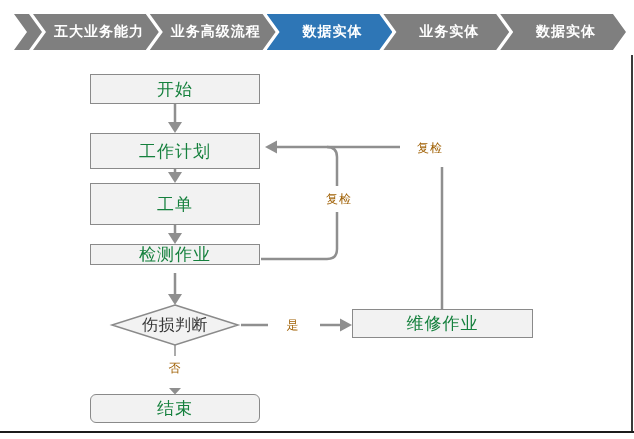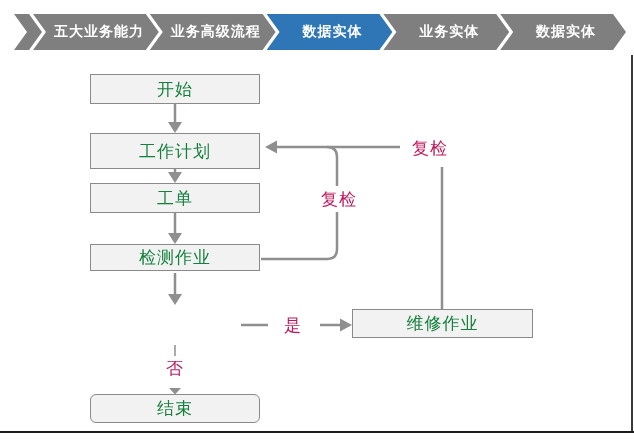--- a/index.html
+++ b/index.html
@@ -26,36 +26,36 @@
   }
 
   
   .box{
     position:absolute;background:#f2f2f2;border:1.5px solid #8a8a8a;
     display:flex;align-items:center;justify-content:center;
     font-size:17px;color:#15803d;letter-spacing:1px;box-sizing:border-box;
   }
   #box-start  {left:90px; top:74px;  width:170px;height:30px;}
   #box-plan   {left:90px; top:133px; width:170px;height:36px;}
-  #box-order  {left:90px; top:183px; width:170px;height:30px;}
-  #box-inspect{left:90px; top:244px; width:170px;height:27px;}
+  #box-order  {left:90px; top:183px; width:170px;height:42px;}
+  #box-inspect{left:90px; top:244px; width:170px;height:21px;}
   #box-repair {left:352px;top:309px; width:181px;height:29px;}
   #box-end    {left:90px; top:394px; width:170px;height:29px;border-radius:6px;}
 
   #diamond{
     position:absolute;left:109px;top:303px;width:132px;height:44px;
   }
   #diamond .dia-label{
     position:absolute;left:0;top:0;width:100%;height:100%;
     display:flex;align-items:center;justify-content:center;
     font-size:16px;color:#363636;letter-spacing:0.5px;
   }
 
   .edge-label{
-    position:absolute;font-size:17px;color:#be185d;letter-spacing:1px;
+    position:absolute;font-size:12px;color:#a16207;letter-spacing:1px;
     display:flex;align-items:center;justify-content:center;white-space:nowrap;
   }
   #lbl-recheck-inner{left:316px;top:189px;width:46px;height:20px;}
   #lbl-recheck-outer{left:407px;top:138px;width:46px;height:20px;}
   #lbl-yes{left:278px;top:315px;width:30px;height:20px;}
   #lbl-no {left:160px;top:358px;width:30px;height:20px;}
 
   #connectors{position:absolute;left:0;top:0;width:634px;height:439px;}
 
   
@@ -129,20 +129,26 @@
   <div class="box" id="box-plan">
     <span>工作计划</span>
   </div>
   <div class="box" id="box-order">
     <span>工单</span>
   </div>
   <div class="box" id="box-inspect">
     <span>检测作业</span>
   </div>
 
+  <div id="diamond">
+    <svg width="132" height="44" viewBox="0 0 132 44" xmlns="http://www.w3.org/2000/svg">
+      <polygon points="66,2 129,22 66,42 3,22" fill="#f2f2f2" stroke="#8a8a8a" stroke-width="1.5"></polygon>
+    </svg>
+    <div class="dia-label">伤损判断</div>
+  </div>
 
   <div class="box" id="box-repair">
     <span>维修作业</span>
   </div>
   <div class="box" id="box-end">
     <span>结束</span>
   </div>
 
   <div class="edge-label" id="lbl-recheck-inner">复检</div>
   <div class="edge-label" id="lbl-recheck-outer">复检</div>

